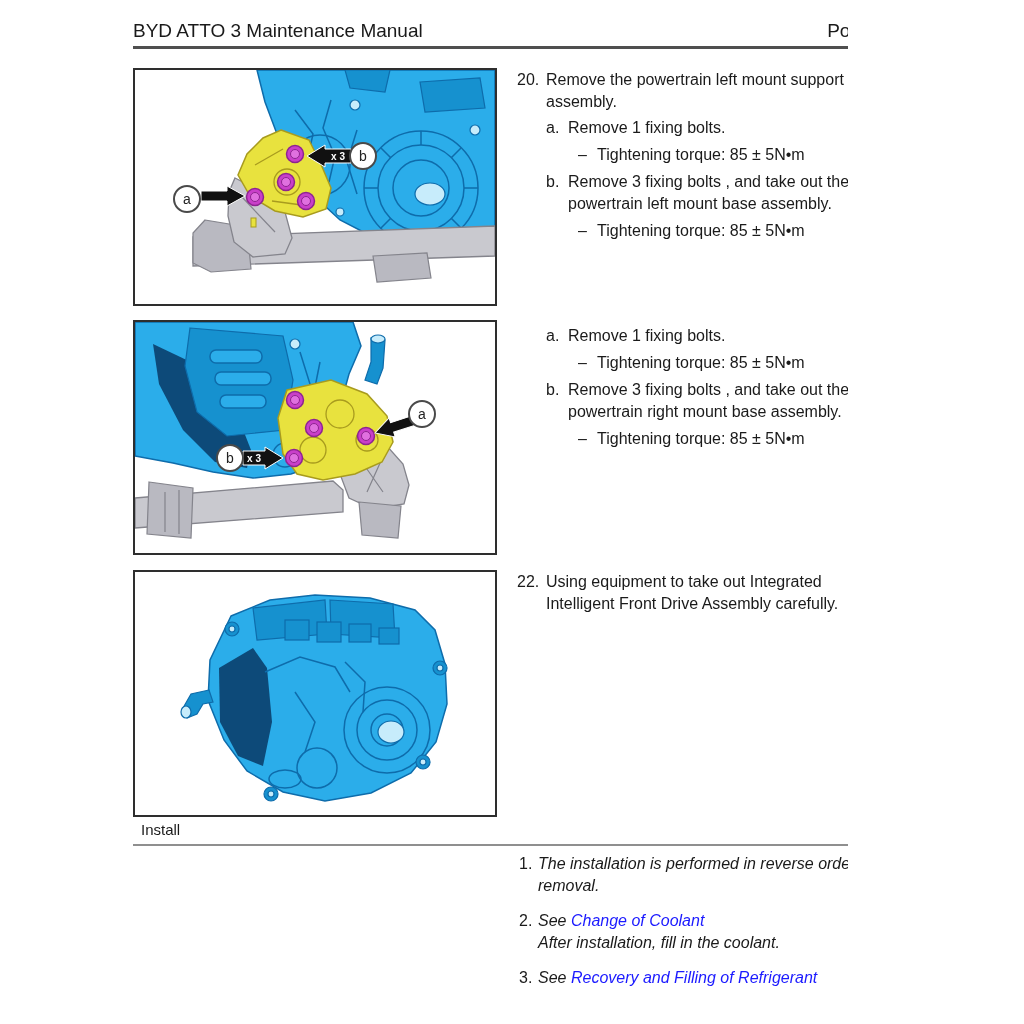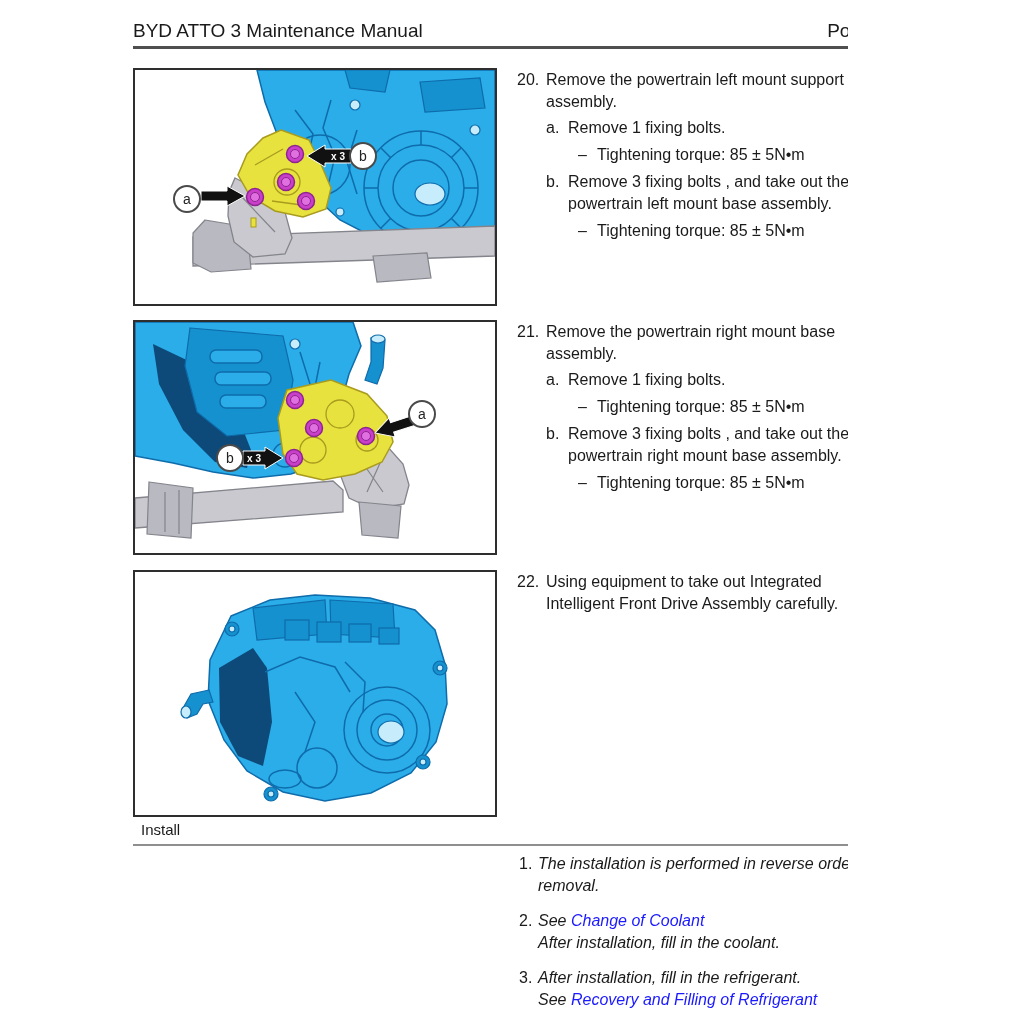--- a/index.html
+++ b/index.html
@@ -220,24 +220,20 @@
         <span class="txt">Remove 3 fixing bolts , and take out the powertrain left mount base assembly.</span>
       </div>
       <div class="row note">
         <span class="dash">–</span>
         <span class="txt">Tightening torque: 85 ± 5N•m</span>
       </div>
     </div>
   </section>
 
   <section class="step" style="top:321px;">
-    <div class="row">
-      <span class="num">21.</span>
-      <span class="txt">Remove the powertrain right mount base assembly.</span>
-    </div>
     <div class="subs">
       <div class="row sub">
         <span class="slabel">a.</span>
         <span class="txt">Remove 1 fixing bolts.</span>
       </div>
       <div class="row note">
         <span class="dash">–</span>
         <span class="txt">Tightening torque: 85 ± 5N•m</span>
       </div>
       <div class="row sub">
@@ -274,21 +270,20 @@
         <div>
           <span>See</span>
           <a class="doc-link">Change of Coolant</a>
         </div>
         <div>After installation, fill in the coolant.</div>
       </div>
     </div>
     <div class="inst-item">
       <span class="inum">3.</span>
       <div class="ibody">
-        <div>After installation, fill in the refrigerant.</div>
         <div>
           <span>See</span>
           <a class="doc-link">Recovery and Filling of Refrigerant</a>
         </div>
       </div>
     </div>
   </div>
 
 </div>
 

